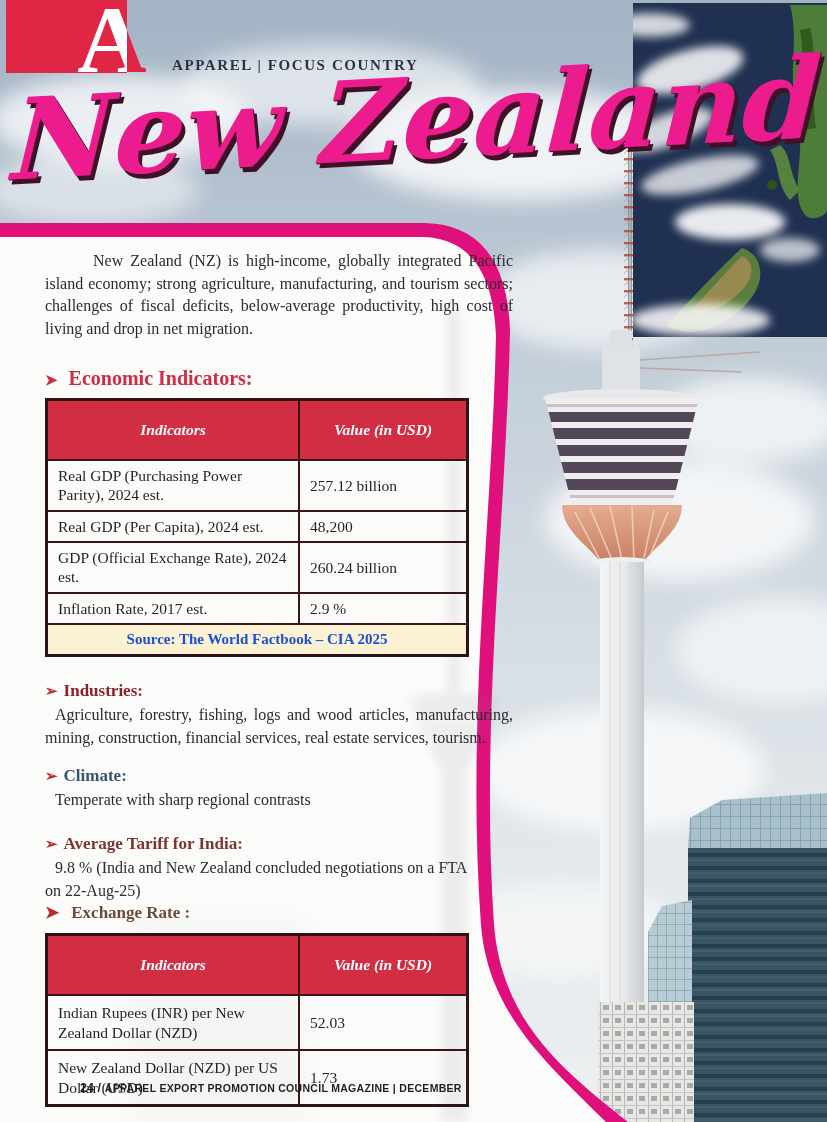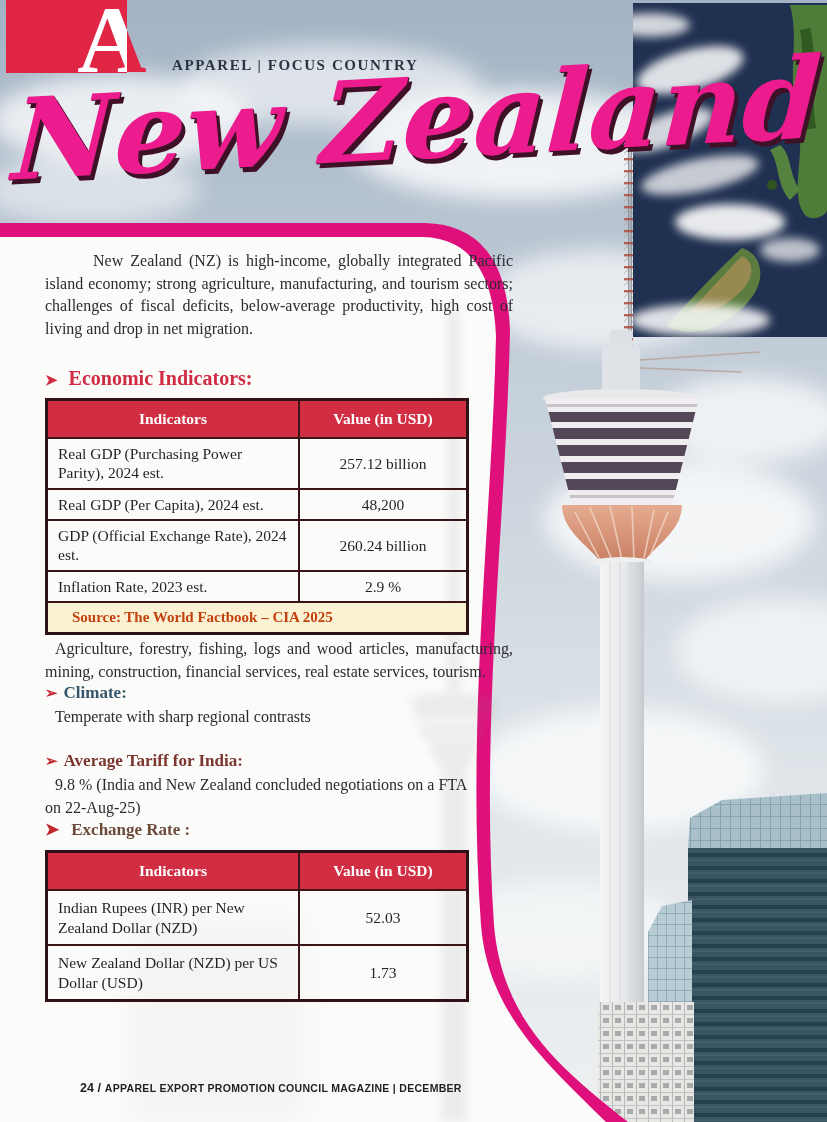--- a/index.html
+++ b/index.html
@@ -17,43 +17,43 @@
          text-shadow:4px 5px 0 #3f1126,1px 1px 0 #3f1126;}
 
   
   .content{position:absolute;left:45px;top:246px;width:468px;color:#2c2a31;}
   .sec-h{font-weight:bold;font-size:17px;margin:0;}
   .sec-h .arrow{margin-right:6px;font-size:15px;}
   .h-overview{color:#1c5f78;}
   .h-indicators{color:#d02c44;font-size:20px;margin-top:26px;}
   .h-indicators .arrow{margin-right:11px;color:#d02c44;}
   .h-industries{color:#8c2026;margin-top:24px;}
-  .h-climate{color:#35576b;}
+  .h-climate{color:#35576b;margin-top:17px;}
   .h-tariff{color:#7b352e;margin-top:22px;}
   .h-exchange{color:#6d4b3b;}
   .h-exchange .arrow{margin-right:12px;color:#c1272d;font-size:17px;}
   .arrow-red{color:#c1272d;}
   .arrow-blue{color:#1c5f78;}
 
   .body-text{font-size:16px;line-height:1.42;text-align:justify;margin:4px 0 0 0;}
   .p-overview{text-indent:48px;}
   .p-industries{text-indent:10px;margin-top:3px;}
   .p-climate{text-indent:10px;margin-top:3px;text-align:left;}
   .p-tariff{text-indent:10px;margin-top:3px;width:438px;text-align:left;}
 
   
   table.t{border-collapse:collapse;width:424px;margin-top:8px;
           border:3px solid #2f1215;font-family:"Liberation Serif",serif;}
-  table.t th{background:#d12e44;color:#ffffff;font-weight:bold;
-             font-size:15.5px;padding:9px 6px;border:2px solid #3a1416;}
+  table.t th{background:#d12e44;color:#ffffff;font-style:italic;font-weight:bold;
+             font-size:15.5px;padding:20px 6px;border:2px solid #3a1416;}
   table.t td{font-size:15.5px;color:#241f26;border:2px solid #3a1416;
              padding:5px 10px;line-height:1.25;}
-  table.t td.val{width:146px;text-align:center;}
-  table.t tr.src1 td{background:#fbf2d4;color:#c2410c;font-weight:bold;font-size:15px;
-                     padding:5px 24px;}
+  table.t td.val{width:146px;}
+  table.t tr.src1 td{background:#fbf2d4;color:#1d4ed8;font-weight:bold;font-size:15px;
+                     padding:5px 24px;text-align:center;}
   table.t2{margin-top:10px;}
   table.t2 td{padding:7px 10px;}
 
   
   .footer{position:absolute;left:80px;top:1078px;font-family:"Liberation Sans",sans-serif;
           color:#1f1f1f;white-space:nowrap;}
   .footer .pg{font-weight:bold;font-size:12.5px;margin-right:4px;}
   .footer .txt{font-weight:bold;font-size:10.5px;letter-spacing:.3px;}
 </style>
 </head>
@@ -246,29 +246,32 @@
         </tr>
         <tr>
           <td>Real GDP (Per Capita), 2024 est.</td>
           <td class="val">48,200</td>
         </tr>
         <tr>
           <td>GDP (Official Exchange Rate), 2024 est.</td>
           <td class="val">260.24 billion</td>
         </tr>
         <tr>
-          <td>Inflation Rate, 2023 est.</td>
+          <td>Inflation Rate, 2017 est.</td>
           <td class="val">2.9 %</td>
         </tr>
         <tr class="src1">
           <td colspan="2">Source: The World Factbook – CIA 2025</td>
         </tr>
       </tbody>
     </table>
 
+    <h3 class="sec-h h-industries">
+      <span class="arrow arrow-red">➢</span><span>Industries:</span>
+    </h3>
     <p class="body-text p-industries">Agriculture, forestry, fishing, logs and wood articles, manufacturing, mining, construction, financial services, real estate services, tourism.</p>
 
     <h3 class="sec-h h-climate">
       <span class="arrow arrow-red">➢</span><span>Climate:</span>
     </h3>
     <p class="body-text p-climate">Temperate with sharp regional contrasts</p>
 
     <h3 class="sec-h h-tariff">
       <span class="arrow arrow-red">➢</span><span>Average Tariff for India:</span>
     </h3>

